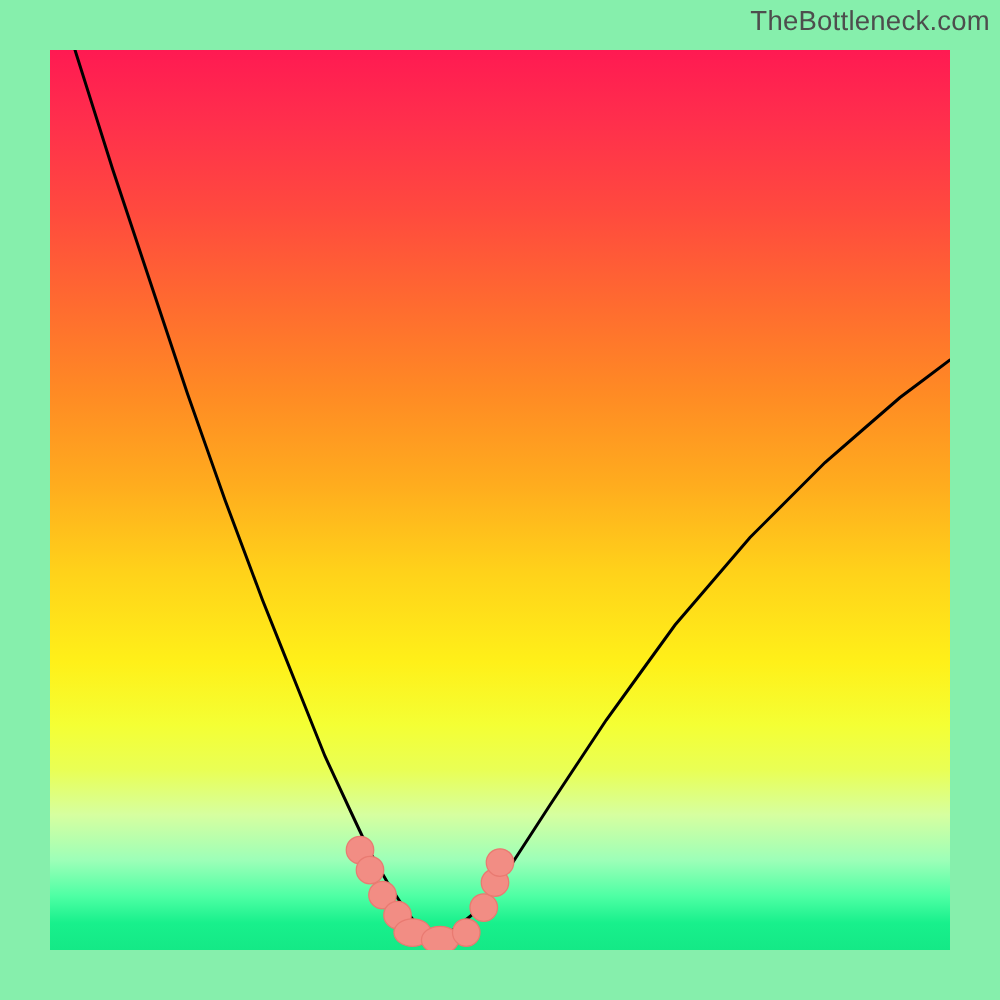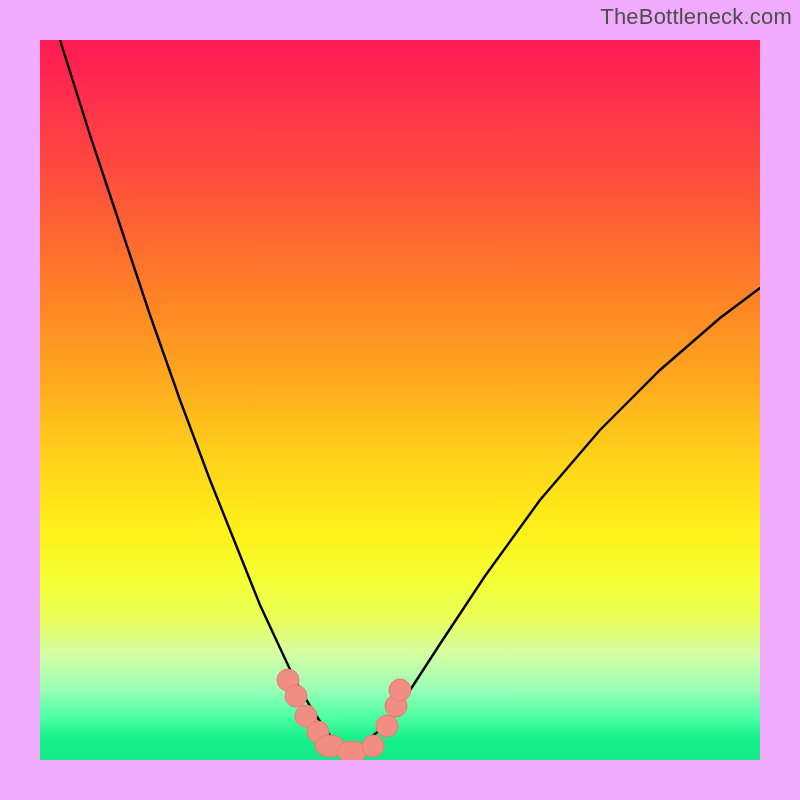--- a/index.html
+++ b/index.html
@@ -8,21 +8,21 @@
     background: #fff;
     width: 800px;
     height: 800px;
     overflow: hidden;
     font-family: Arial, Helvetica, sans-serif;
   }
   .frame {
     position: relative;
     width: 800px;
     height: 800px;
-    background: #f0abfc;
+    background: #86efac;
   }
   .watermark {
     position: absolute;
     top: 4px;
     right: 8px;
     font-size: 22px;
     color: #4d4d4d;
     font-weight: 500;
     letter-spacing: 0.2px;
     z-index: 3;

